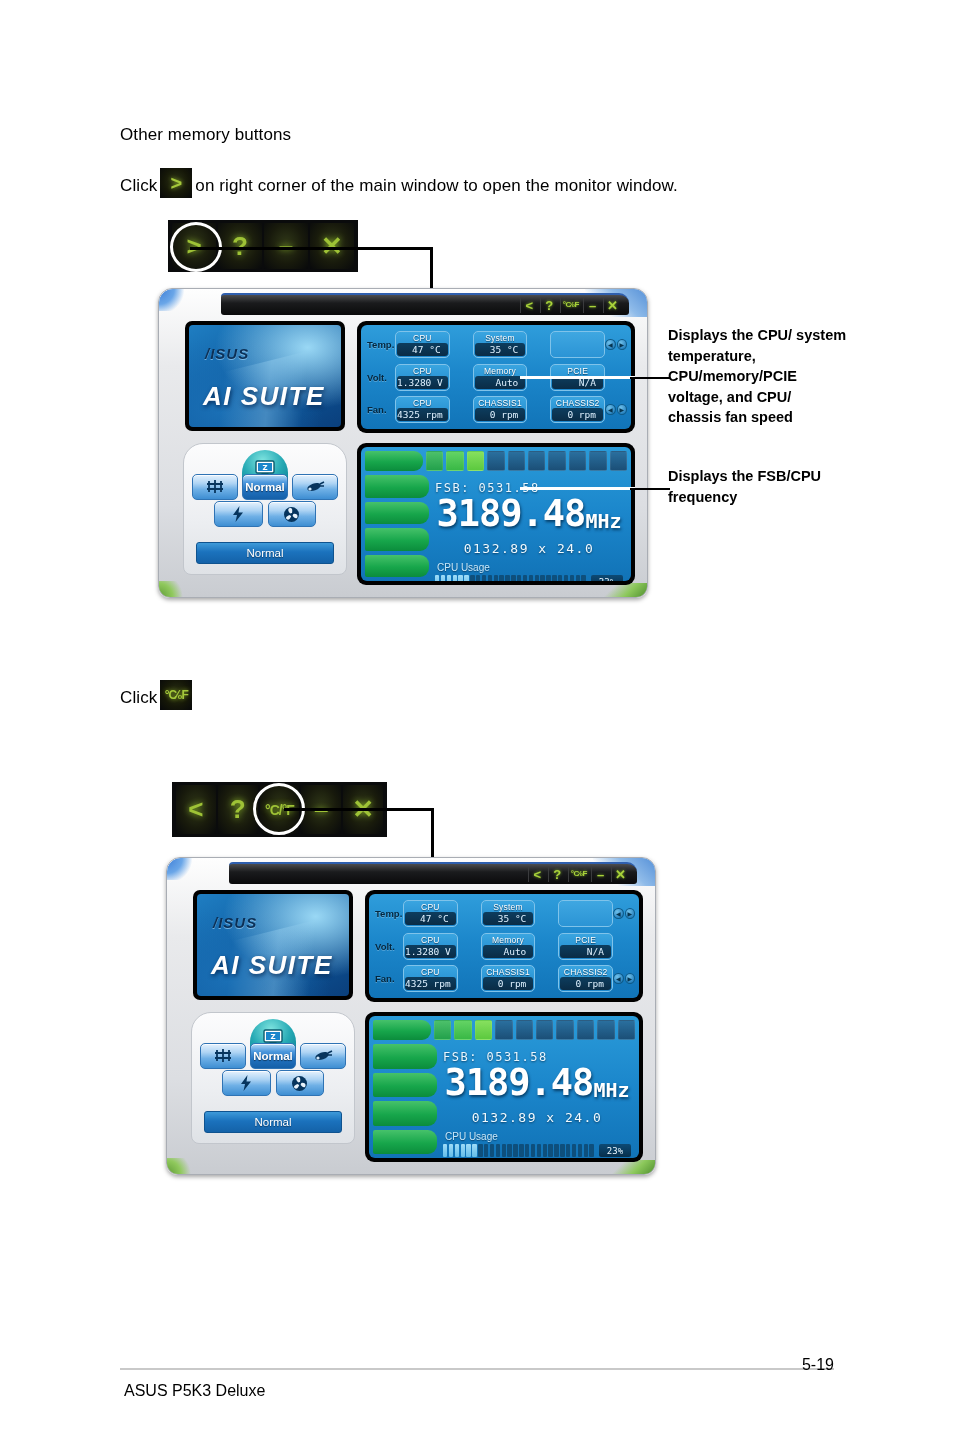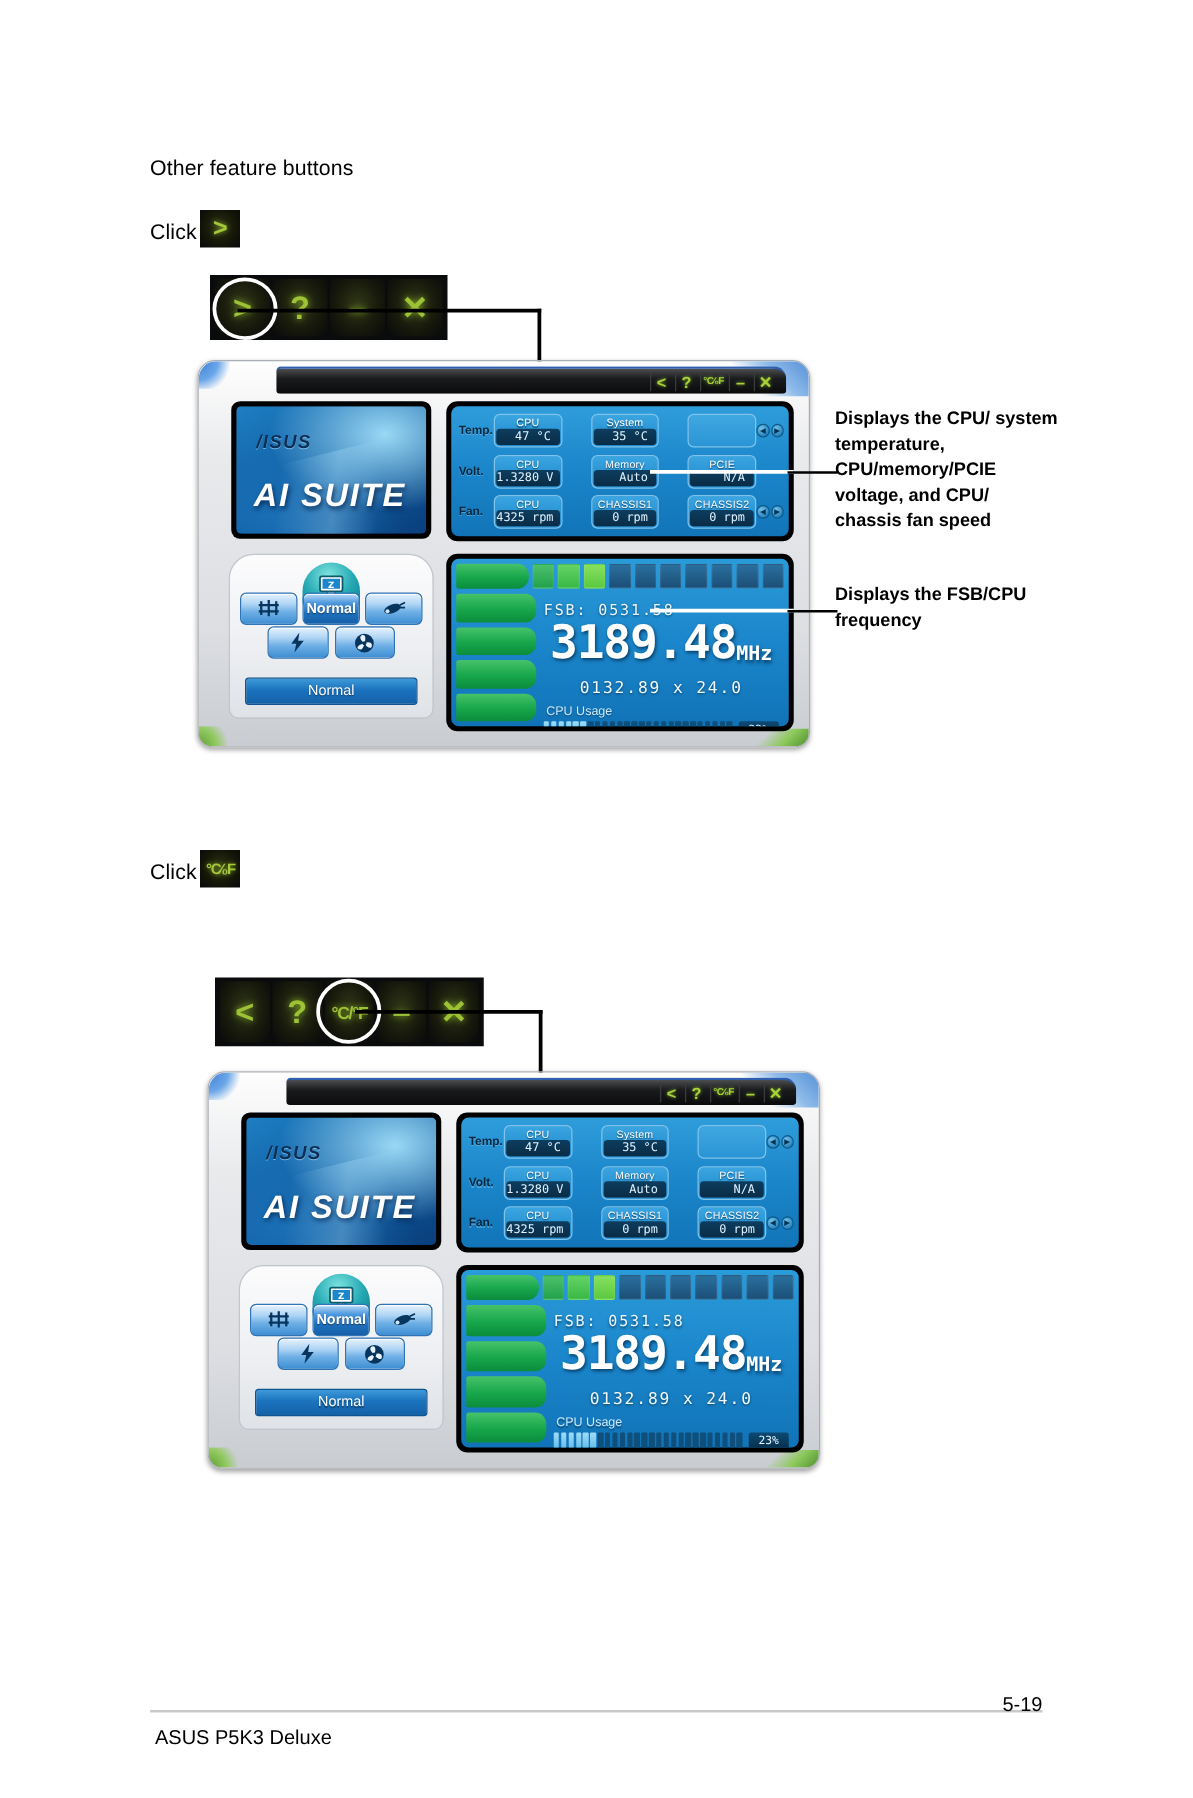--- a/index.html
+++ b/index.html
@@ -380,21 +380,21 @@
     text-align: center;
     color: #ffffff;
     font-family: "DejaVu Sans Mono", monospace;
     font-size: 37px;
     font-weight: bold;
     line-height: 38px;
     letter-spacing: -1px;
     text-shadow: 1px 2px 3px rgba(0,45,80,.8);
     white-space: nowrap;
   }
-  .big-freq .unit { font-size: 16px; letter-spacing: 0; font-weight: bold; vertical-align: -2px; }
+  .big-freq .unit { font-size: 20px; letter-spacing: 0; font-weight: bold; vertical-align: -2px; }
   .mult-line {
     text-align: center;
     color: #f1faff;
     font-family: "DejaVu Sans Mono", monospace;
     font-size: 13px;
     letter-spacing: 1.5px;
     margin-top: 1px;
     text-shadow: 0 1px 2px rgba(0,40,70,.7);
   }
   .usage-label {
@@ -429,24 +429,24 @@
     font-size: 16px; color: #000;
   }
   #footer-right {
     position: absolute; right: 120px; top: 1356px;
     font-size: 16px; color: #000;
   }
 </style>
 </head>
 <body>
 
-<div class="doc-text" id="heading-other-feature">Other feature buttons</div>
+<div class="doc-text" id="heading-other-feature">Other memory buttons</div>
 
 <div class="doc-text" id="para-1">
-  <span>Click</span><span class="inline-icon"><span class="glyph">&gt;</span></span>
+  <span>Click</span><span class="inline-icon"><span class="glyph">&gt;</span></span><span>on right corner of the main window to open the monitor window.</span>
 </div>
 
 <div class="doc-text" id="para-2">
   <span>Click</span><span class="inline-icon degree"><span class="glyph">°C⁄₀F</span></span>
 </div>
 
 <div class="toolbar" id="toolbar-1">
   <div class="tb-btn">&gt;</div>
   <div class="tb-btn">?</div>
   <div class="tb-btn">–</div>

